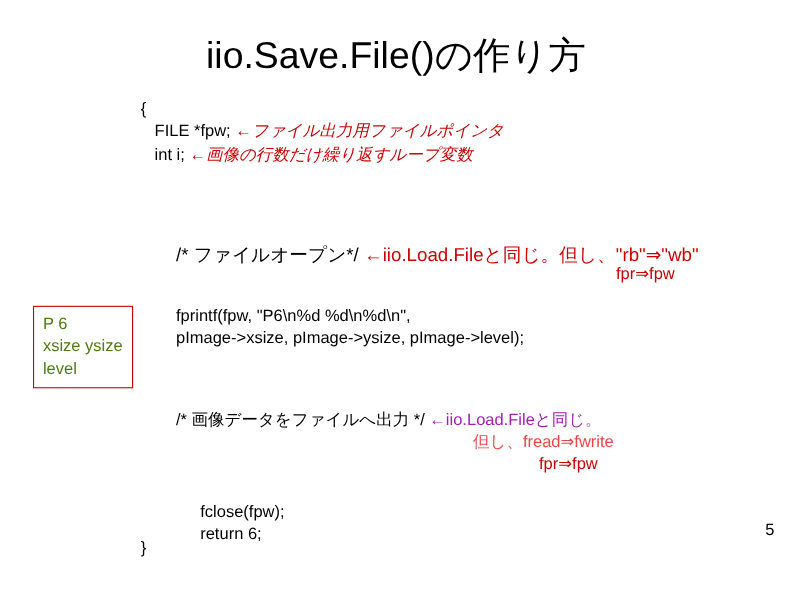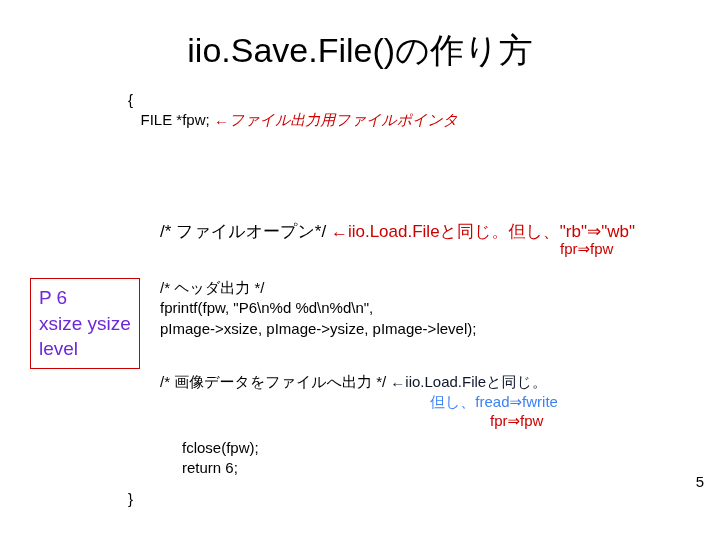--- a/index.html
+++ b/index.html
@@ -41,60 +41,60 @@
       top: 240px;
       font-size: 15px;
       color: #cc0000;
     }
     .sidebar-box {
       position: absolute;
       left: 30px;
       top: 278px;
       border: 1.5px solid #cc0000;
       padding: 6px 8px;
-      font-size: 19px;
-      color: #6d28d9;
+      font-size: 15px;
+      color: #4d7c0f;
       line-height: 1.35;
     }
     .header-block {
       position: absolute;
       left: 160px;
       top: 278px;
       font-size: 15px;
       line-height: 1.35;
       color: #000;
     }
     .imgdata-block {
       position: absolute;
       left: 160px;
       top: 372px;
       font-size: 15px;
       line-height: 1.35;
       color: #000;
     }
-    .imgdata-red1 { color: #0f172a; }
+    .imgdata-red1 { color: #a21caf; }
     .imgdata-red2 {
       position: absolute;
       left: 430px;
       top: 392px;
       font-size: 15px;
-      color: #3b82f6;
+      color: #ef4444;
       line-height: 1.35;
     }
     .imgdata-red3 {
       position: absolute;
       left: 490px;
       top: 412px;
       font-size: 15px;
       color: #cc0000;
     }
     .close-block {
       position: absolute;
       left: 182px;
-      top: 438px;
+      top: 456px;
       font-size: 15px;
       line-height: 1.35;
       color: #000;
     }
     .brace-close {
       position: absolute;
       left: 128px;
       top: 490px;
       font-size: 15px;
       color: #000;
@@ -110,35 +110,37 @@
 </head>
 <body>
 
 <h1 class="title">iio.Save.File()の作り方</h1>
 
 <div class="code-block">
   <div>{</div>
   <div>
     &nbsp;&nbsp;&nbsp;<span>FILE *fpw; </span><span class="comment-red">←ファイル出力用ファイルポインタ</span>
   </div>
+  <div>
+    &nbsp;&nbsp;&nbsp;<span>int i;    </span><span class="comment-red">←画像の行数だけ繰り返すループ変数</span>
+  </div>
 </div>
 
 <div class="open-block">
   <span class="open-text">/* ファイルオープン*/ </span><span class="open-red">←iio.Load.Fileと同じ。但し、"rb"⇒"wb"</span>
 </div>
 <div class="open-red2">fpr⇒fpw</div>
 
 <div class="sidebar-box">
   <div>P 6</div>
   <div>xsize  ysize</div>
   <div>level</div>
 </div>
 
 <div class="header-block">
-  <div>/* ヘッダ出力 */</div>
   <div>fprintf(fpw, "P6\n%d %d\n%d\n",</div>
   <div>    pImage-&gt;xsize, pImage-&gt;ysize, pImage-&gt;level);</div>
 </div>
 
 <div class="imgdata-block">
   <span>/* 画像データをファイルへ出力 */ </span><span class="imgdata-red1">←iio.Load.Fileと同じ。</span>
 </div>
 <div class="imgdata-red2">但し、fread⇒fwrite</div>
 <div class="imgdata-red3">fpr⇒fpw</div>
 

